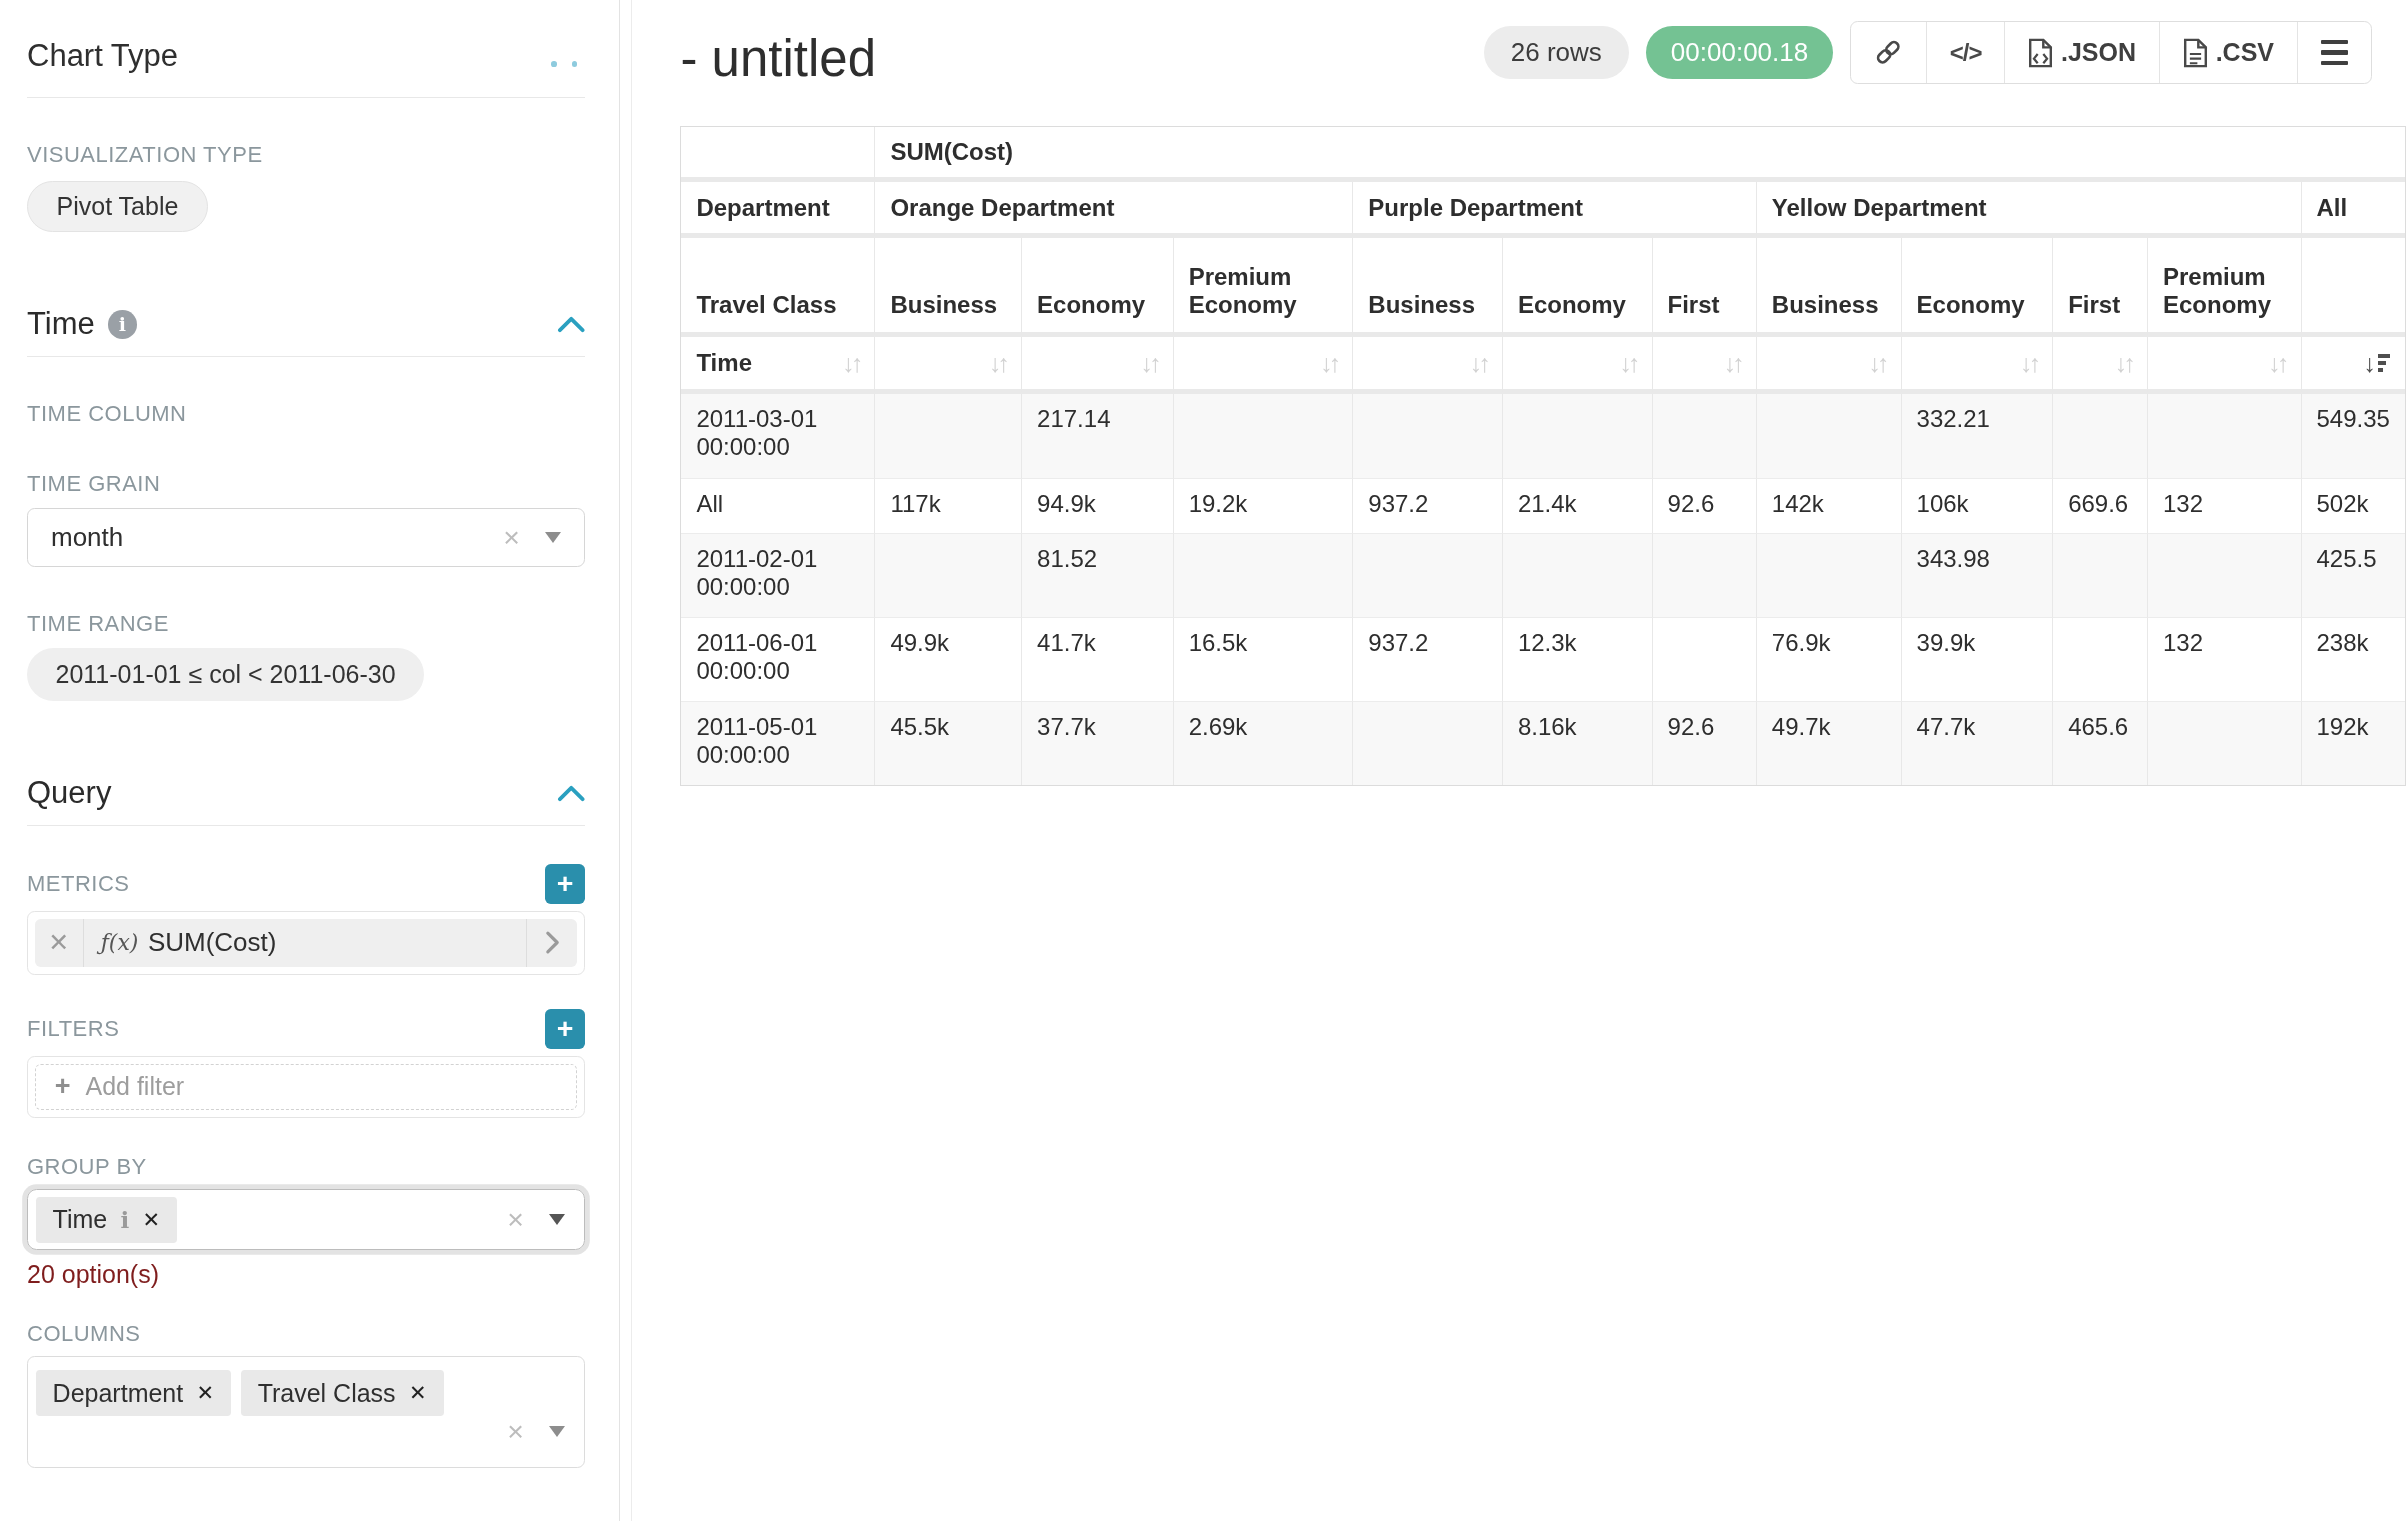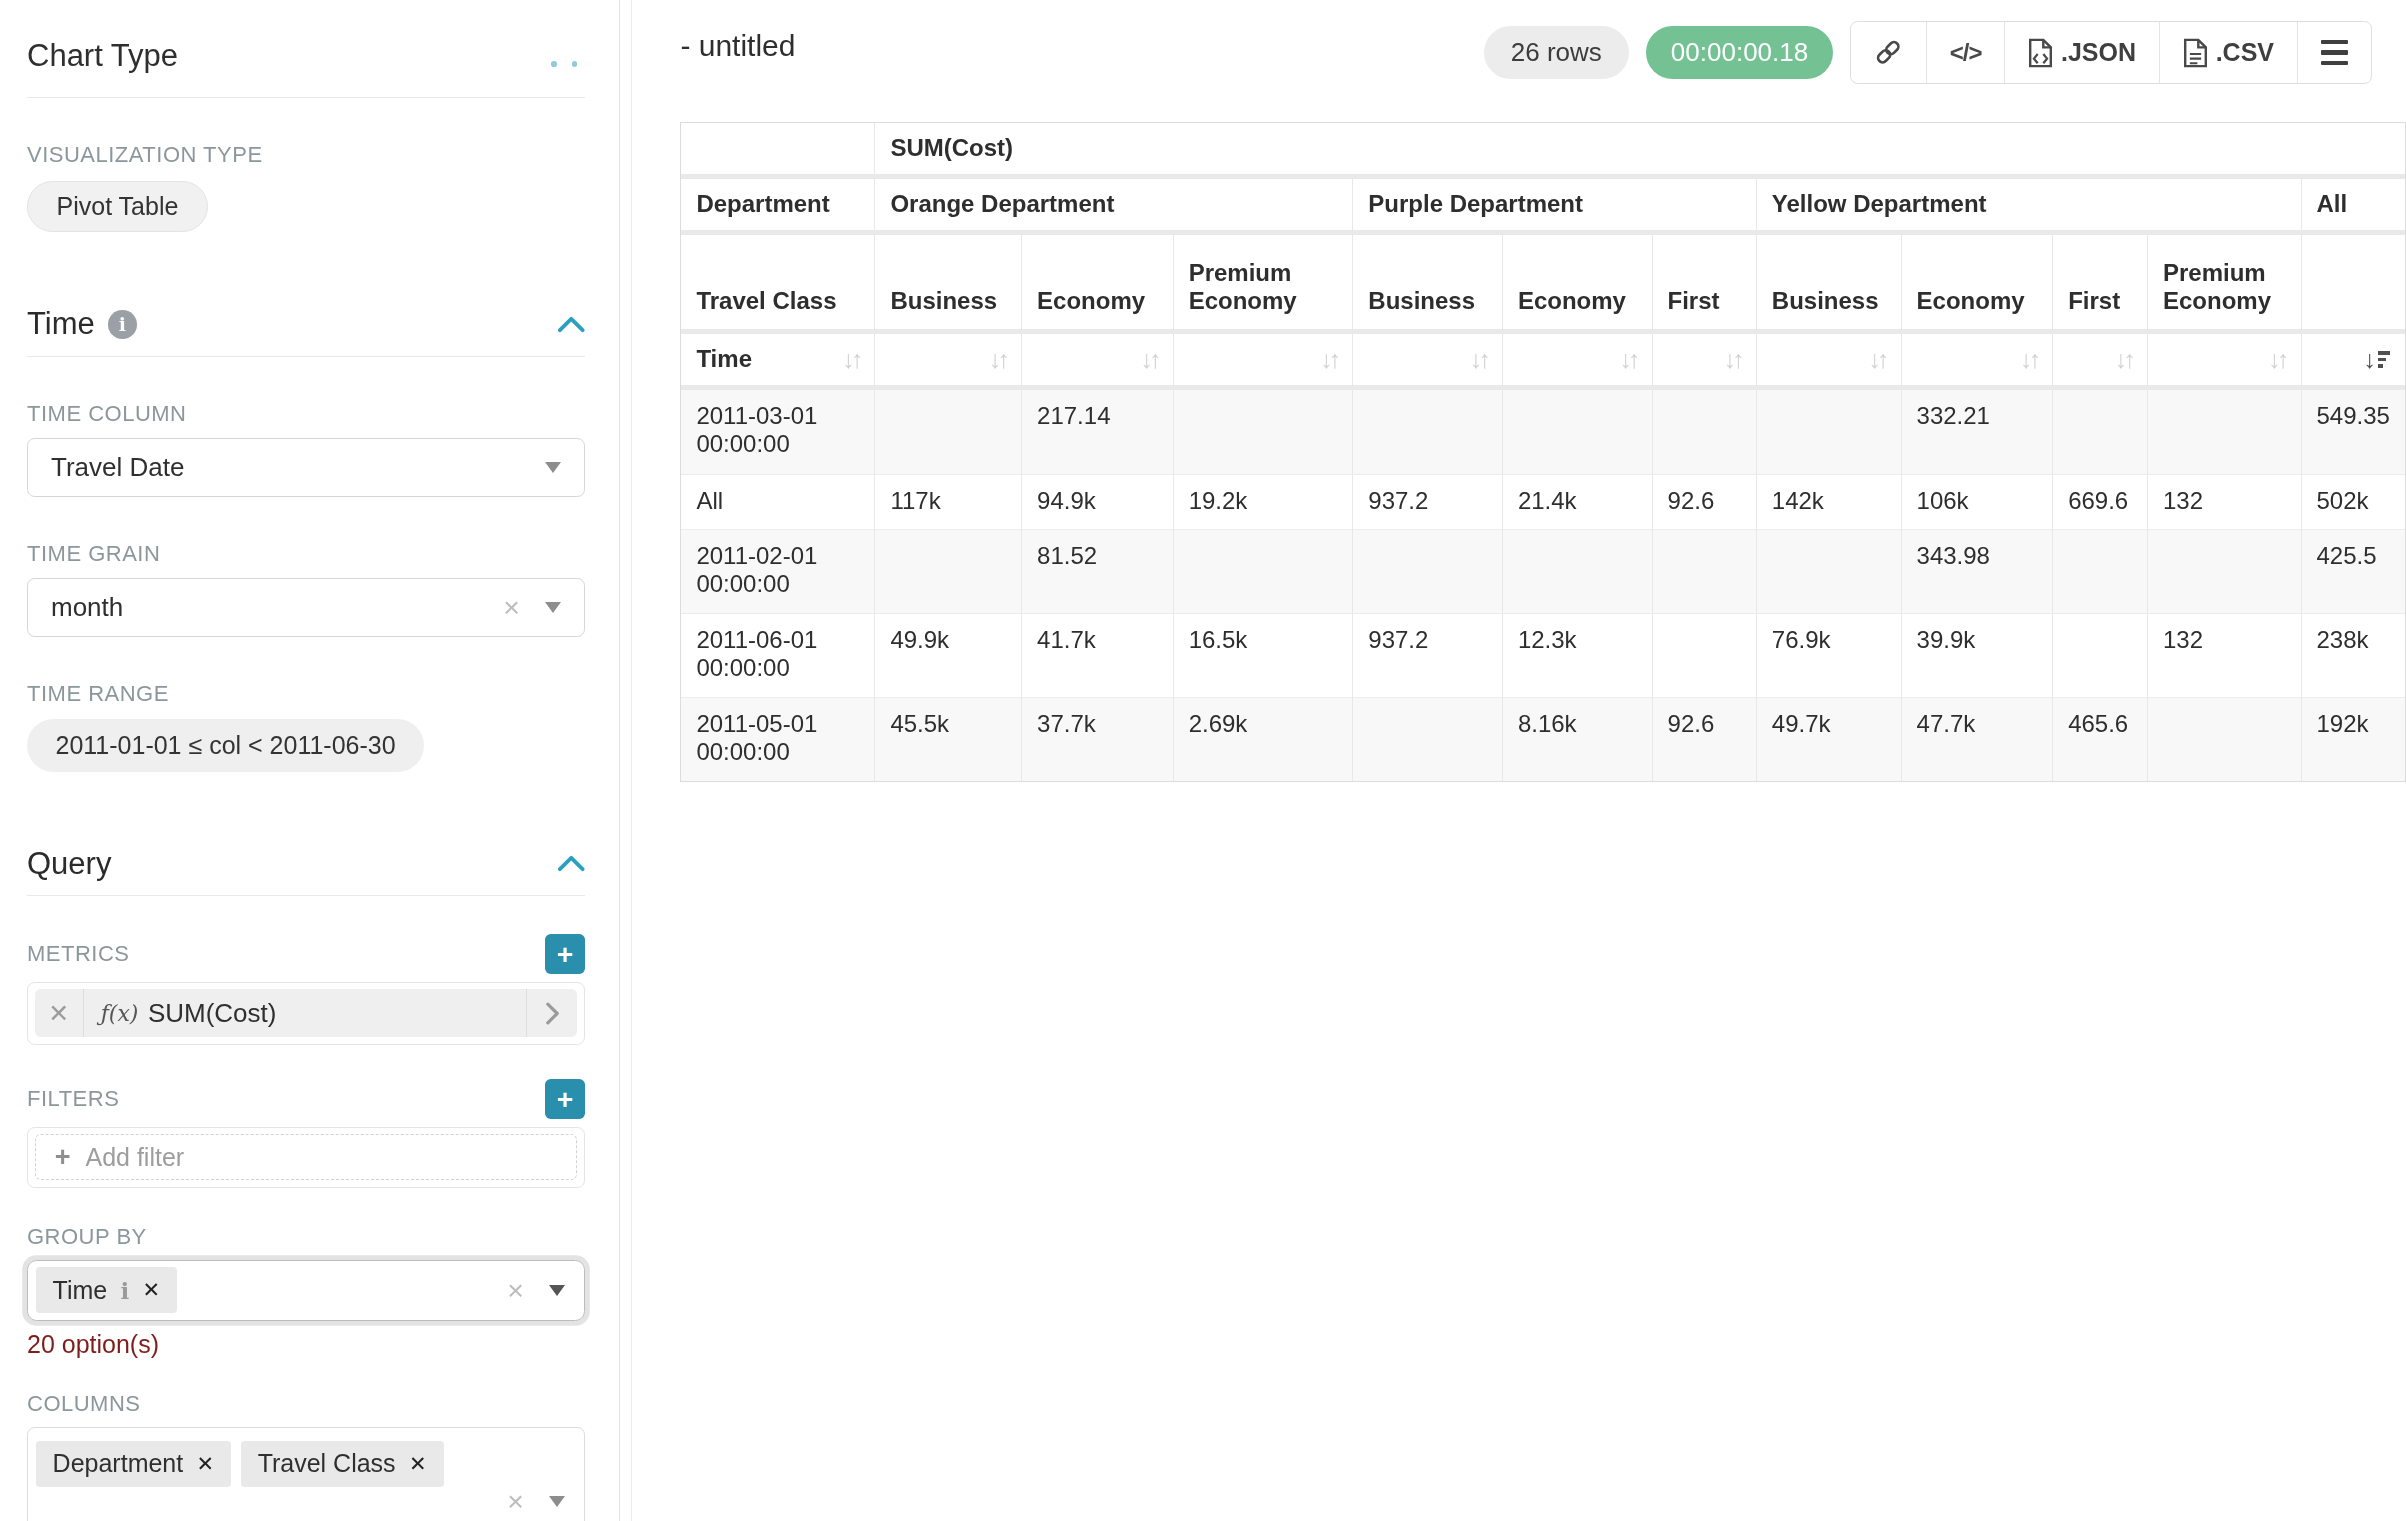--- a/index.html
+++ b/index.html
@@ -66,21 +66,21 @@
   .gb-select .sp, .cols-select .sp { flex:1; }
   .gb-select .caret-down { border-top-color:#555; }
   .hint { margin-top:9.5px; font-size:25px; color:#7f1d1d; }
   .cols-select { margin-top:9.5px; border:1.9px solid #dcdcdc; border-radius:7.6px; min-height:112px;
     display:flex; align-items:flex-start; padding:9.5px 19px 9.5px 7.6px; cursor:text; }
   .cols-right { align-self:center; display:flex; align-items:center; margin-top:38px; }
 
   
   main { flex:1; position:relative; border-left:1px solid #ececec; margin-left:11.4px; }
   .main-head { display:flex; align-items:flex-start; padding:21px 34px 0 48px; }
-  .page-title { font-size:30px; color:#2e2e2e; font-weight:400; padding-top:7.6px; }
+  .page-title { font-size:51px; color:#2e2e2e; font-weight:400; padding-top:7.6px; }
   .main-head .sp { flex:1; }
   .head-right { display:flex; align-items:center; gap:17px; }
   .rows-pill { height:53px; display:flex; align-items:center; padding:16px 27px; background:#ececec;
     border-radius:27px; font-size:26px; color:#3c3c3c; }
   .timer-pill { height:53px; display:flex; align-items:center; padding:0 25px; background:#74c293;
     border-radius:27px; font-size:26px; color:#fff; }
   .tool-group { display:flex; border:1px solid #dedede; border-radius:7.6px; overflow:hidden; background:#fff; }
   .tool-cell { display:flex; align-items:center; gap:7.6px; padding:0 23px; height:61px; font-size:25px;
     font-weight:600; color:#3f3f3f; cursor:pointer; }
   .tool-cell + .tool-cell { border-left:1px solid #e4e4e4; }
@@ -138,25 +138,20 @@
         <span class="t">Time</span>
         <span class="info-circle">i</span>
         <span class="sp"></span>
         <svg class="chev-up" viewBox="0 0 30 18">
             <polyline points="3,15 15,3 27,15" fill="none" stroke="#2aa0c0" stroke-width="4" stroke-linecap="round" stroke-linejoin="round"></polyline>
           </svg>
       </div>
       <hr class="sep">
 
       <div class="ctl-label">TIME COLUMN</div>
-      <div class="selectbox">
-        <span>Travel Date</span>
-        <span class="sp"></span>
-        <span class="caret-down"></span>
-      </div>
 
       <div class="ctl-label">TIME GRAIN</div>
       <div class="selectbox">
         <span>month</span>
         <span class="sp"></span>
         <span class="clear-x">×</span>
         <span class="caret-down"></span>
       </div>
 
       <div class="ctl-label">TIME RANGE</div>

